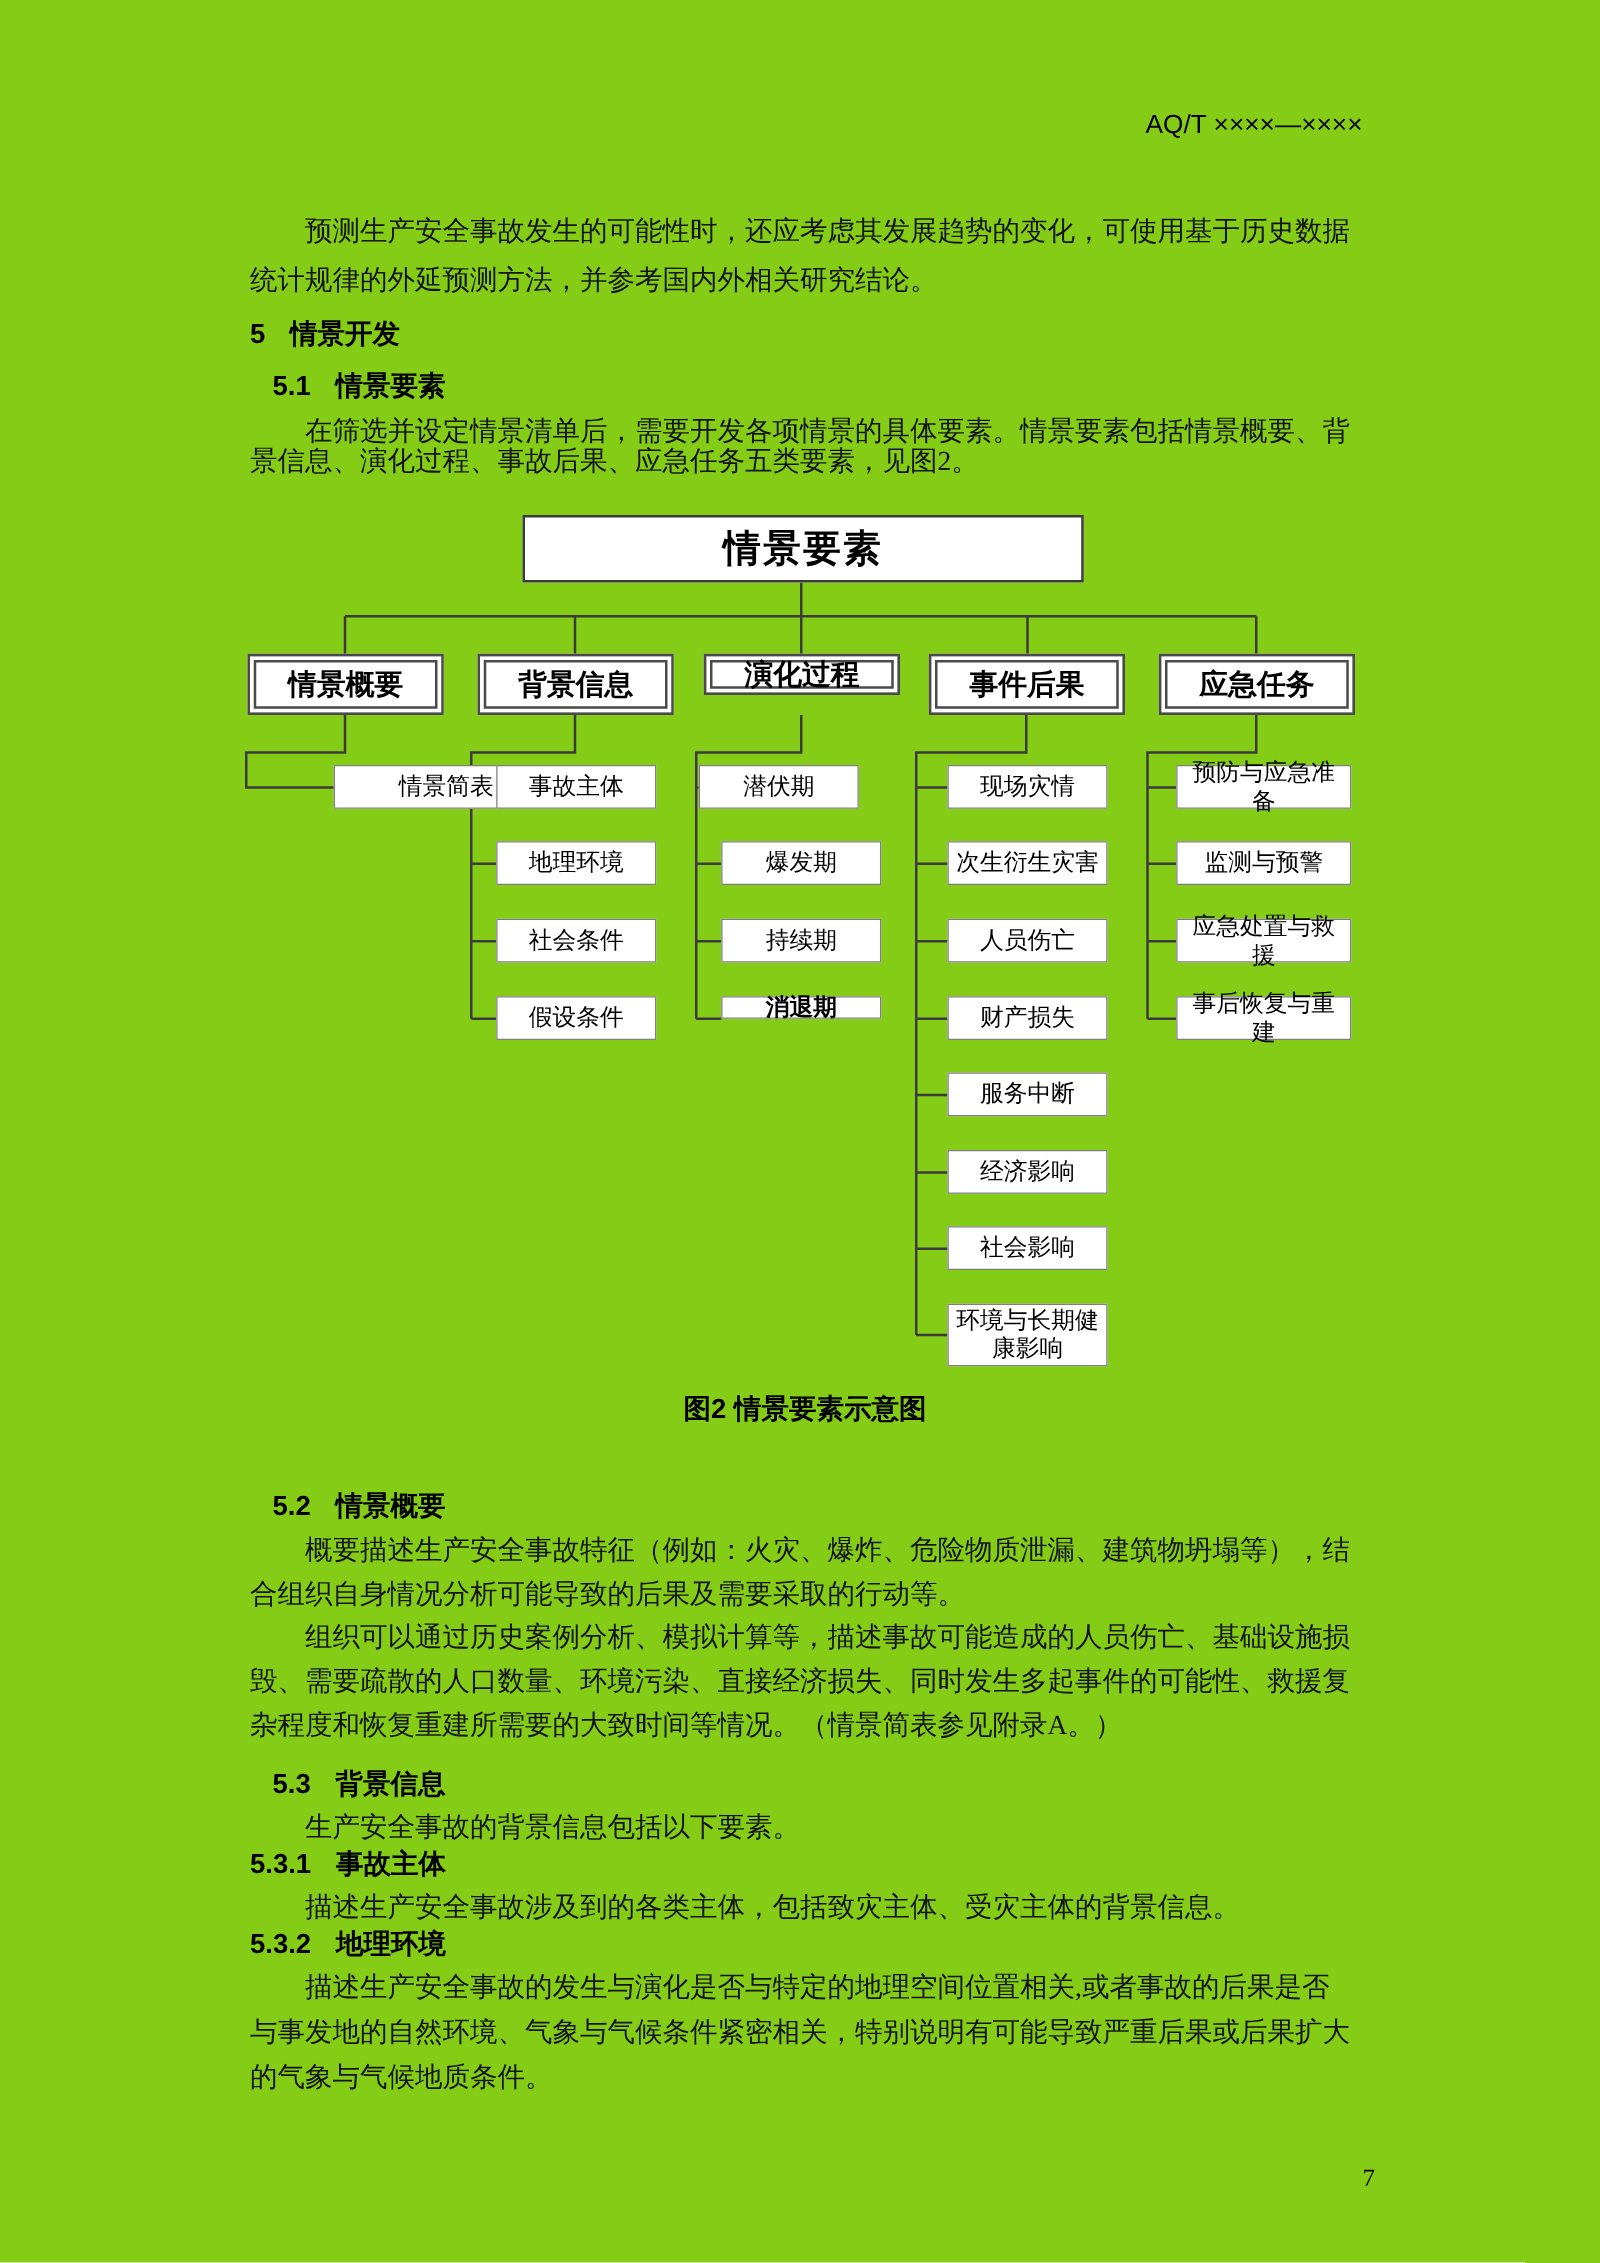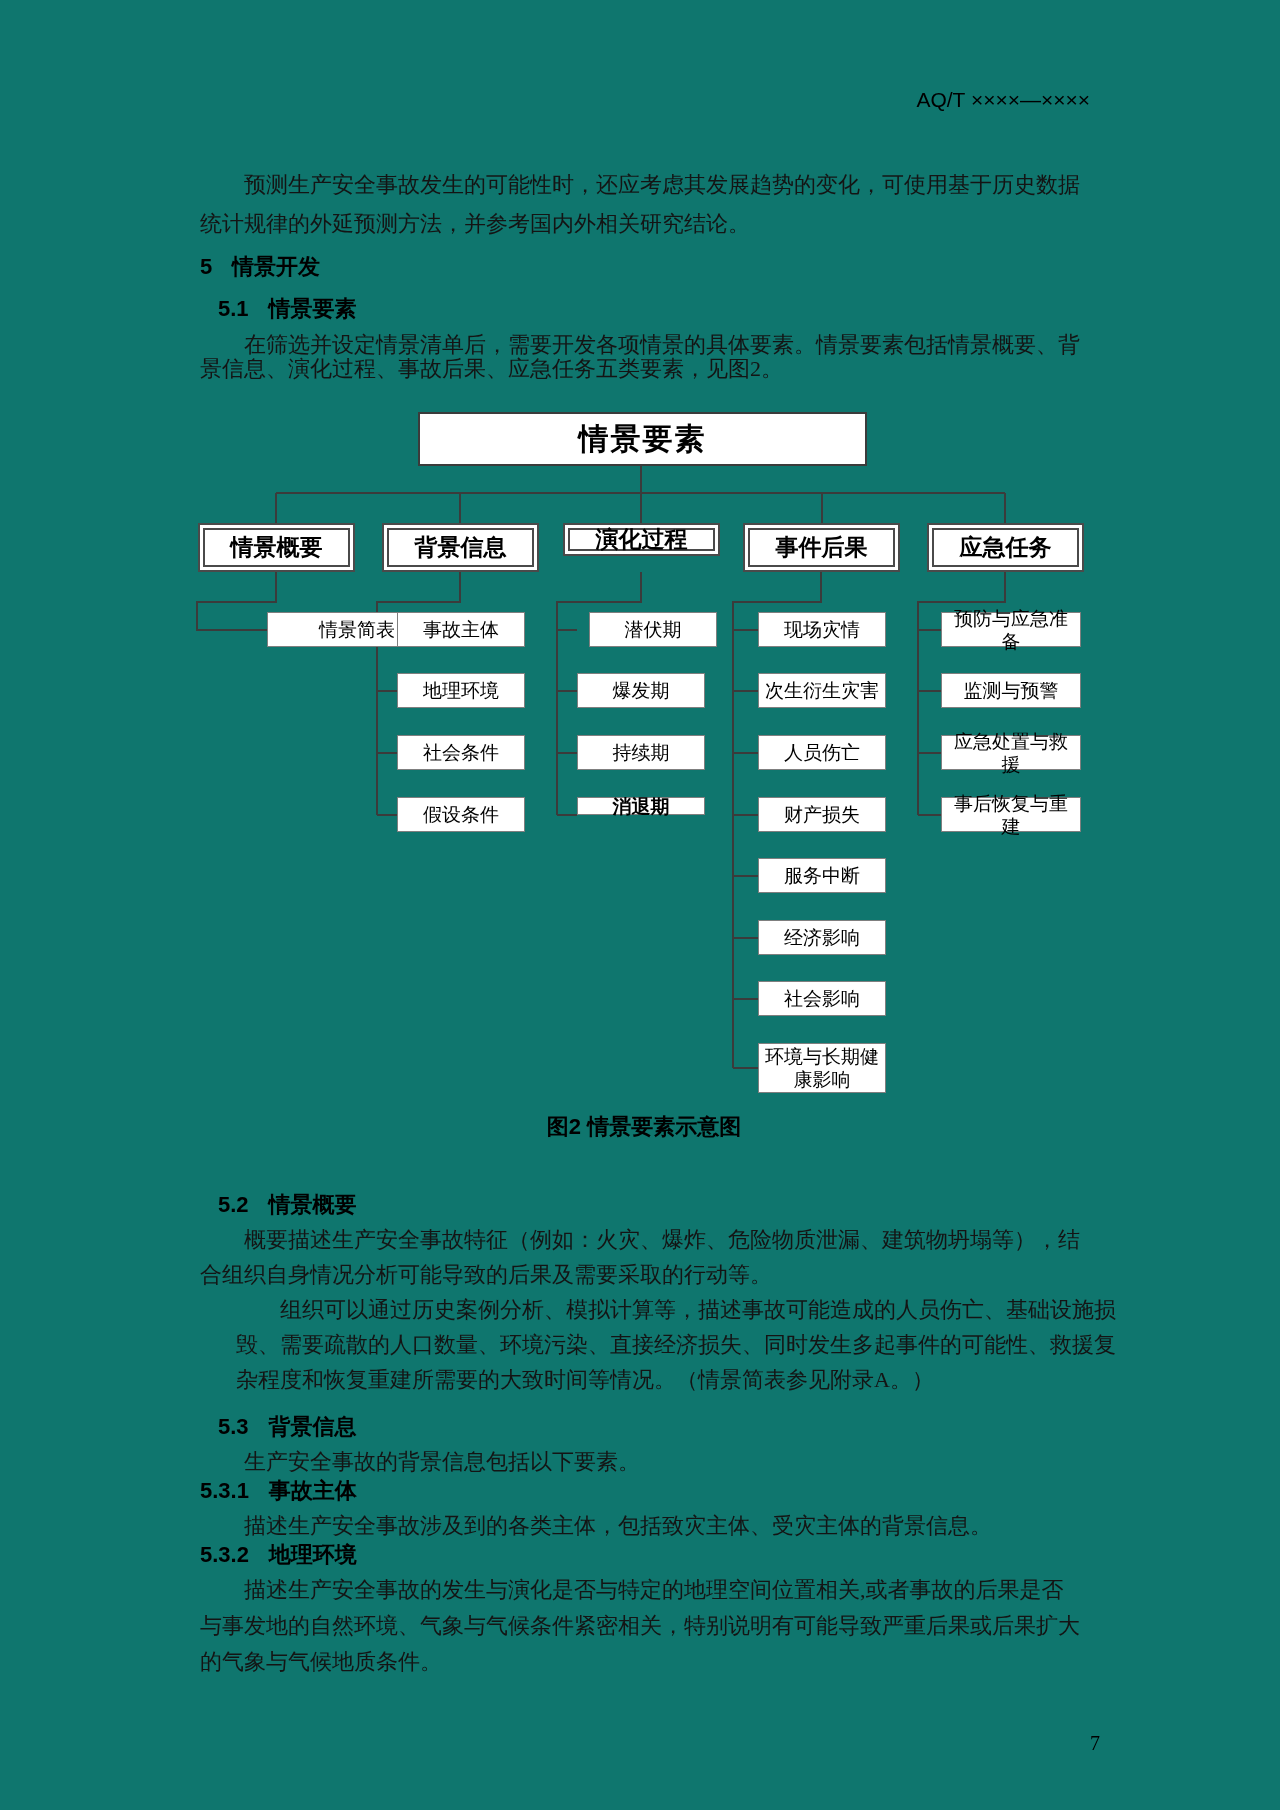--- a/index.html
+++ b/index.html
@@ -1,16 +1,16 @@
 <!DOCTYPE html>
 <html><head>
 <meta charset="utf-8">
 <style>
   html,body{margin:0;padding:0;background:#ffffff;}
-  .page{position:relative;width:1280px;height:1810px;background:#0f766e;overflow:hidden;
+  .page{position:relative;width:1280px;height:1810px;background:#84cc16;overflow:hidden;
         font-family:"Liberation Serif","DejaVu Serif",serif;color:#111;}
   .doc-code{position:absolute;left:200px;top:88px;width:890px;text-align:right;
             font-family:"Liberation Sans","DejaVu Sans",sans-serif;font-size:21px;color:#000;}
   .para{position:absolute;left:200px;width:888px;font-size:22px;line-height:35px;
         white-space:pre-line;text-indent:2em;text-align:justify;color:#141414;}
   .hd{position:absolute;left:200px;font-family:"Liberation Sans","DejaVu Sans",sans-serif;
       font-weight:bold;font-size:22px;color:#000;}
   .hd .num{margin-right:0.9em;}
   .hd.sub{left:218px;}
   .fig{position:absolute;left:190px;top:412px;width:900px;height:695px;}
@@ -65,21 +65,21 @@
     <div class="nbox lvl1" style="left:553px;top:111px;width:157px;height:49px;">事件后果</div>
     <div class="nbox lvl1" style="left:737px;top:111px;width:157px;height:49px;">应急任务</div>
 
     <div class="nbox leaf" style="left:77px;top:200px;width:180px;height:35px;">情景简表</div>
 
     <div class="nbox leaf" style="left:207px;top:200px;width:128px;height:35px;">事故主体</div>
     <div class="nbox leaf" style="left:207px;top:261px;width:128px;height:35px;">地理环境</div>
     <div class="nbox leaf" style="left:207px;top:323px;width:128px;height:35px;">社会条件</div>
     <div class="nbox leaf" style="left:207px;top:385px;width:128px;height:35px;">假设条件</div>
 
-    <div class="nbox leaf" style="left:399px;top:200px;width:128px;height:35px;">潜伏期</div>
+    <div class="nbox leaf" style="left:369px;top:200px;width:128px;height:35px;">潜伏期</div>
     <div class="nbox leaf" style="left:387px;top:261px;width:128px;height:35px;">爆发期</div>
     <div class="nbox leaf" style="left:387px;top:323px;width:128px;height:35px;">持续期</div>
     <div class="nbox leaf" style="left:387px;top:385px;width:128px;height:18px;font-weight:bold;">消退期</div>
 
     <div class="nbox leaf" style="left:568px;top:200px;width:128px;height:35px;">现场灾情</div>
     <div class="nbox leaf" style="left:568px;top:261px;width:128px;height:35px;">次生衍生灾害</div>
     <div class="nbox leaf" style="left:568px;top:323px;width:128px;height:35px;">人员伤亡</div>
     <div class="nbox leaf" style="left:568px;top:385px;width:128px;height:35px;">财产损失</div>
     <div class="nbox leaf" style="left:568px;top:446px;width:128px;height:35px;">服务中断</div>
     <div class="nbox leaf" style="left:568px;top:508px;width:128px;height:35px;">经济影响</div>
@@ -92,21 +92,21 @@
     <div class="nbox leaf" style="left:751px;top:385px;width:140px;height:35px;">事后恢复与重建</div>
   </div>
 
   <div class="caption">图2 情景要素示意图</div>
 
   <div class="hd sub" style="top:1190px;">
     <span class="num">5.2</span><span>情景概要</span>
   </div>
   <div class="para" style="top:1222px;">概要描述生产安全事故特征（例如：火灾、爆炸、危险物质泄漏、建筑物坍塌等），结
 合组织自身情况分析可能导致的后果及需要采取的行动等。</div>
-  <div class="para" style="top:1292px;margin-left:36px;">组织可以通过历史案例分析、模拟计算等，描述事故可能造成的人员伤亡、基础设施损
+  <div class="para" style="top:1292px;">组织可以通过历史案例分析、模拟计算等，描述事故可能造成的人员伤亡、基础设施损
 毁、需要疏散的人口数量、环境污染、直接经济损失、同时发生多起事件的可能性、救援复
 杂程度和恢复重建所需要的大致时间等情况。（情景简表参见附录A。）</div>
 
   <div class="hd sub" style="top:1412px;">
     <span class="num">5.3</span><span>背景信息</span>
   </div>
   <div class="para" style="top:1444px;">生产安全事故的背景信息包括以下要素。</div>
 
   <div class="hd" style="top:1476px;">
     <span class="num">5.3.1</span><span>事故主体</span>

